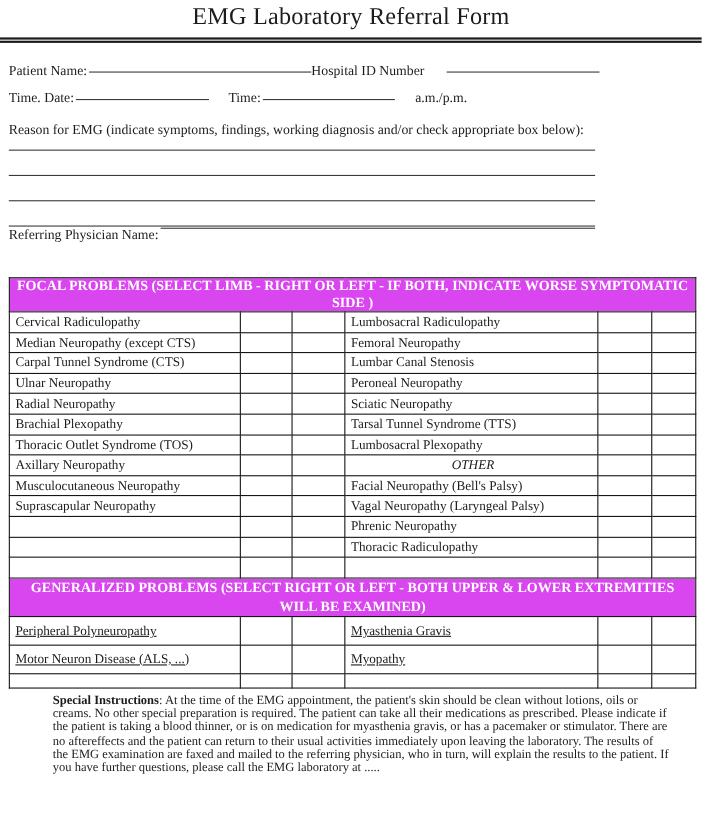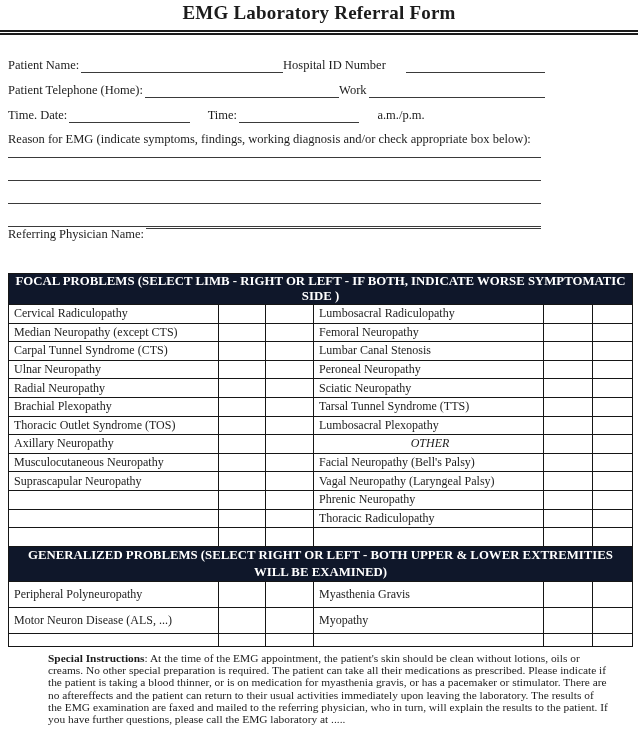--- a/index.html
+++ b/index.html
@@ -4,40 +4,40 @@
 <style>
   * { box-sizing: border-box; margin: 0; padding: 0; }
   html, body { width: 638px; height: 750px; }
   body {
     background: #ffffff;
     font-family: "Liberation Serif", serif;
     color: #1c1c1c;
     overflow: hidden;
   }
   .page-title {
-    font-size: 19px;
-    font-weight: bold;
+    font-size: 22px;
+    font-weight: normal;
     text-align: center;
     padding-top: 2px;
     letter-spacing: 0.2px;
   }
   .double-rule {
     margin-top: 6px;
     height: 5px;
     border-top: 2px solid #1b1b1b;
     border-bottom: 2px solid #1b1b1b;
   }
   .fields {
     margin: 13px 8px 0 8px;
     width: 537px;
     font-size: 12.5px;
   }
   .frow {
     display: flex;
-    align-items: flex-end;
+    align-items: center;
     height: 25px;
     white-space: nowrap;
   }
   .fill {
     border-bottom: 1.2px solid #3a3a3a;
     height: 2px;
     flex: 1 1 auto;
   }
   .fill.w-sm { max-width: 130px; }
   .gap { width: 18px; flex: 0 0 auto; }
@@ -67,68 +67,62 @@
   table.problems td {
     border: 1.5px solid #161616;
     height: 18.6px;
     padding: 0 2px 0 5px;
     overflow: hidden;
     white-space: nowrap;
     vertical-align: middle;
   }
   td.chk { padding: 0; }
   tr.bar td {
-    background: #0f172a;
+    background: #d946ef;
     color: #ffffff;
     font-weight: bold;
     text-align: center;
     font-size: 12.8px;
     height: 19px;
     padding: 0 4px;
     white-space: normal;
   }
   tr.gen-bar td { height: 35px; line-height: 16.5px; margin-left: 20px; }
   tr.colhead td {
     font-style: italic;
     text-align: center;
     padding: 0;
     font-size: 12.2px;
   }
   td.other-hdr {
     font-style: italic;
     text-align: center;
     padding: 0;
   }
-  tr.gen-row td { height: 26px; }
+  tr.gen-row td { height: 26px; text-decoration: underline; }
   tr.gen-last td { height: 13px; }
   .instructions {
     margin: 5px 28px 0 48px;
     font-size: 11.4px;
     line-height: 12.3px;
   }
   .instructions .bold-lead { font-weight: bold; }
 </style>
 </head>
 <body>
 
 <div class="page-title">EMG Laboratory Referral Form</div>
 <div class="double-rule"></div>
 
 <div class="fields">
   <div class="frow">
     <span class="lbl-sp">Patient Name:</span>
     <span class="fill" style="flex-grow:1.45"></span>
     <span class="lbl-sp">Hospital ID Number</span>
     <span class="gap"></span>
-    <span class="fill"></span>
-  </div>
-  <div class="frow">
-    <span class="lbl-sp">Patient Telephone (Home):</span>
-    <span class="fill" style="flex-grow:1.1"></span>
-    <span class="lbl-sp">Work</span>
     <span class="fill"></span>
   </div>
   <div class="frow">
     <span class="lbl-sp">Time. Date:</span>
     <span class="fill w-sm"></span>
     <span class="gap"></span>
     <span class="lbl-sp">Time:</span>
     <span class="fill" style="max-width:150px"></span>
     <span class="gap"></span>
     <span>a.m./p.m.</span>

